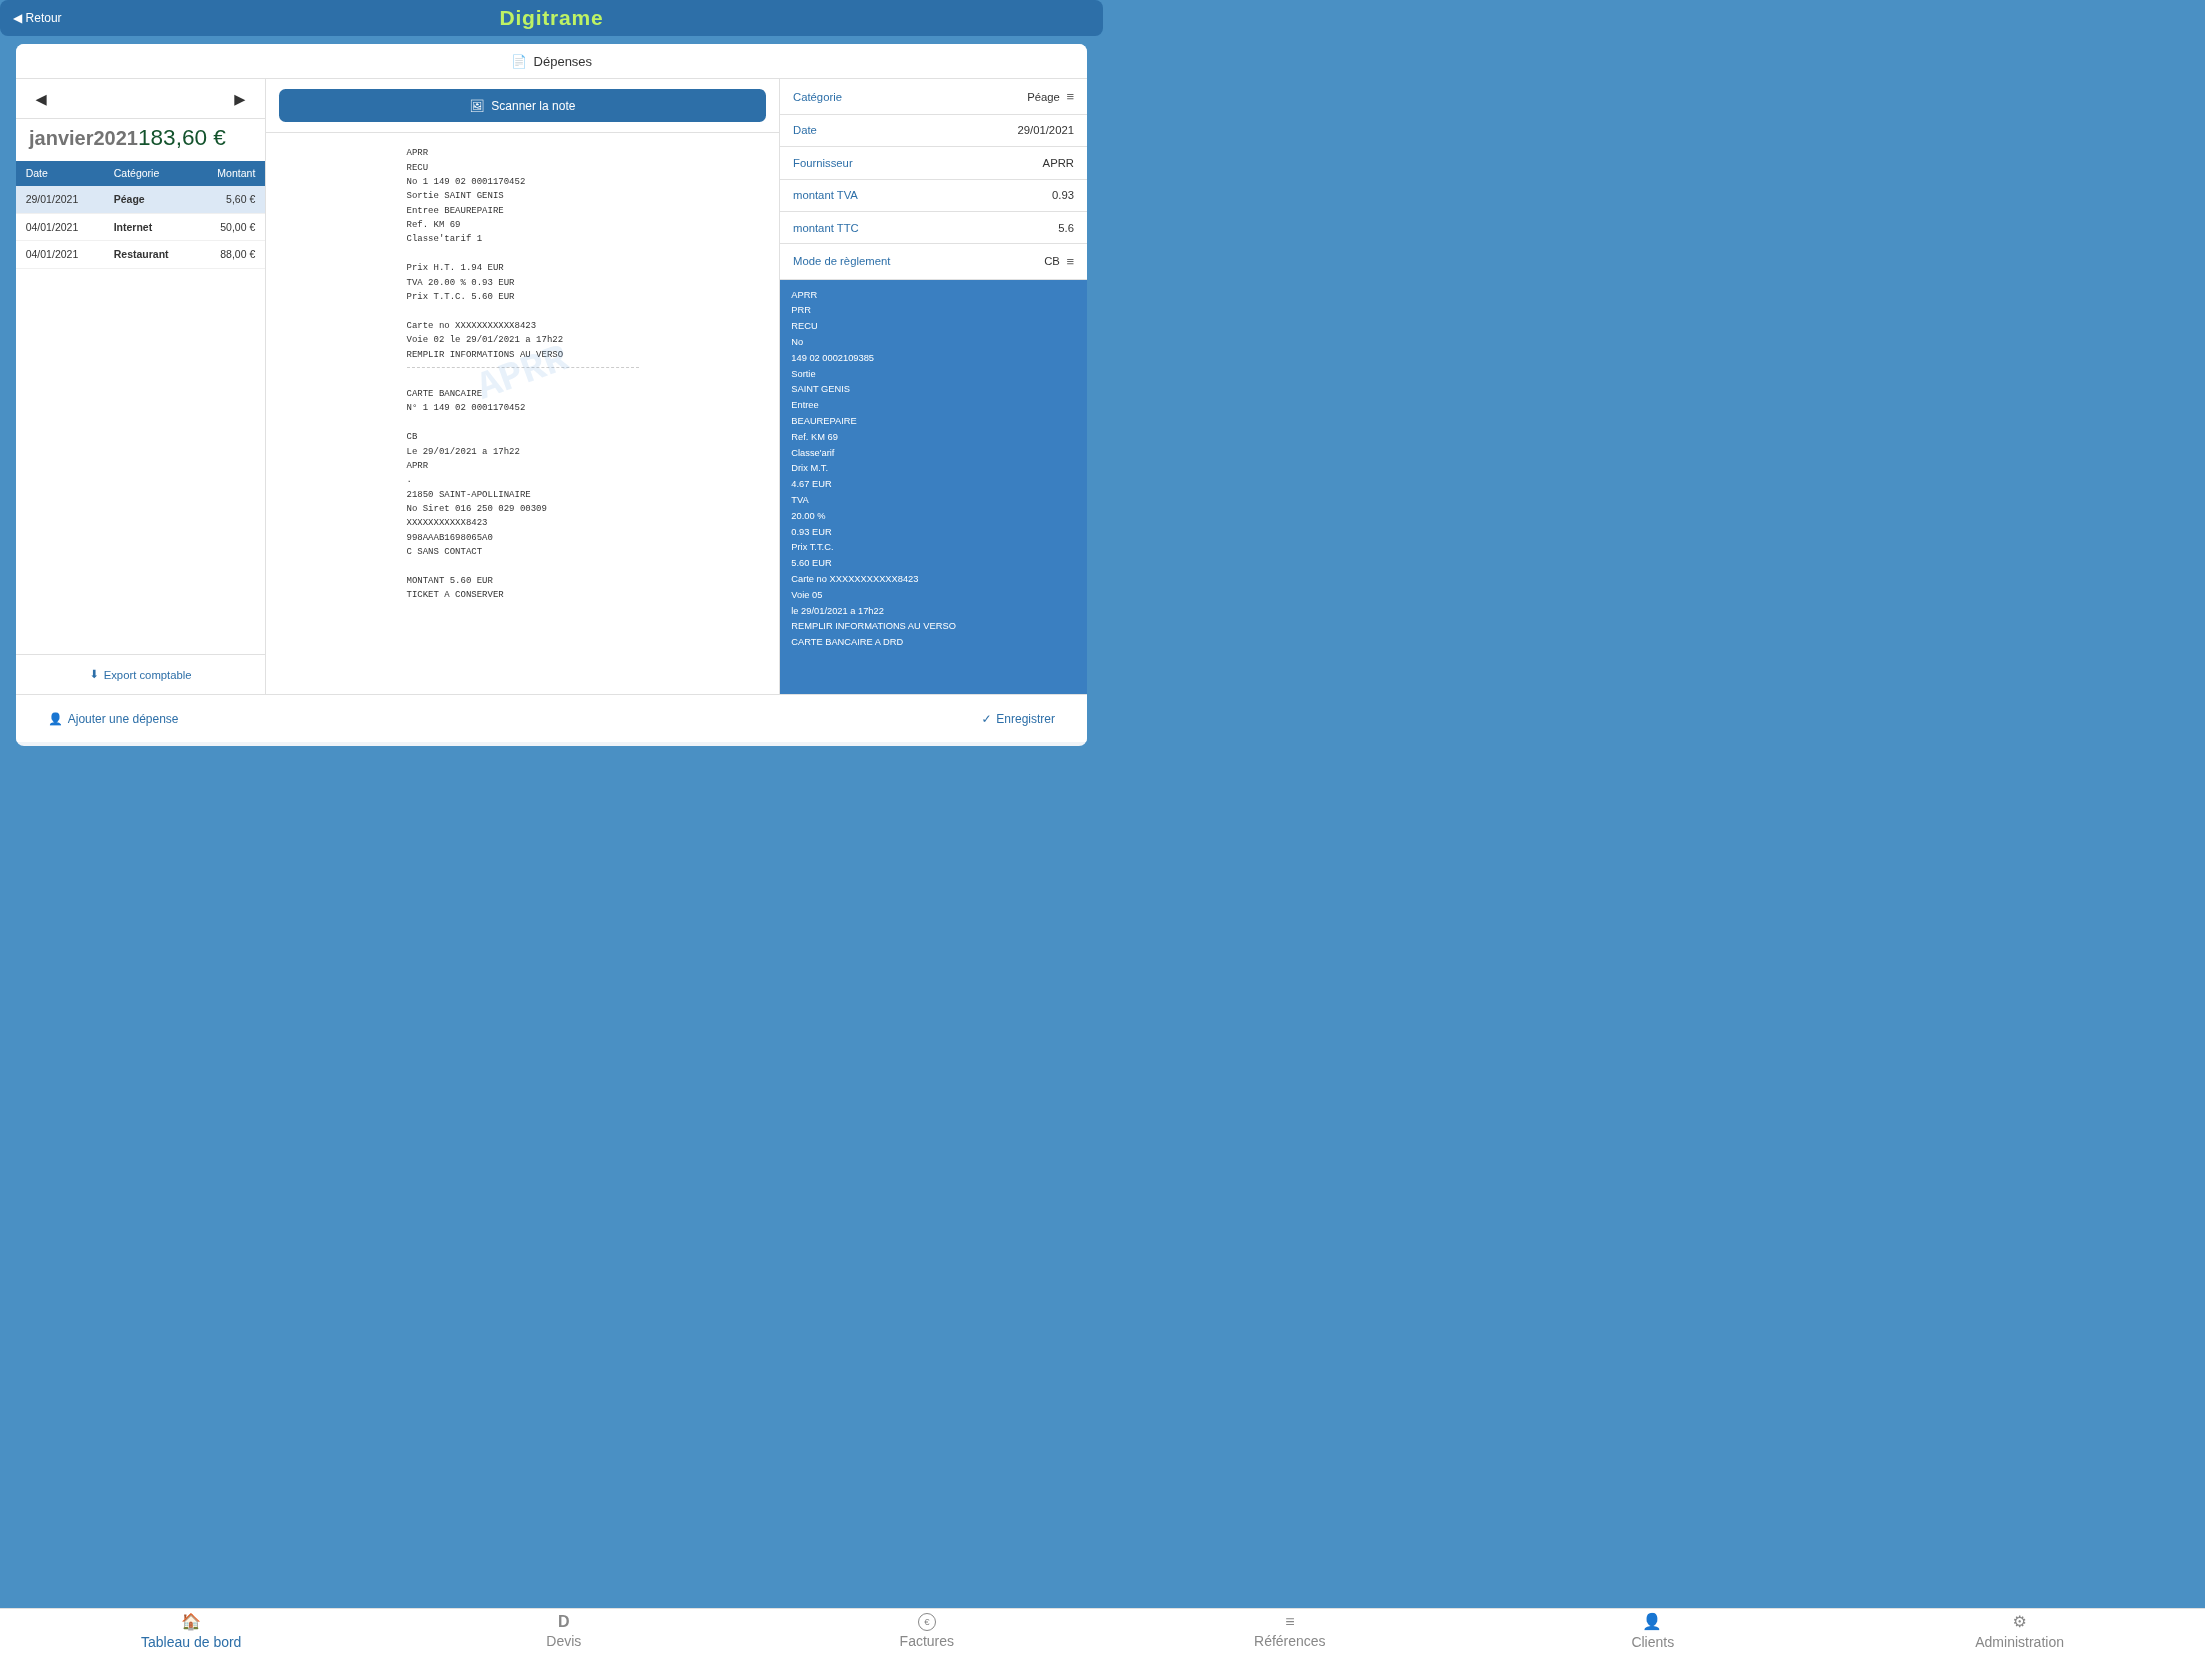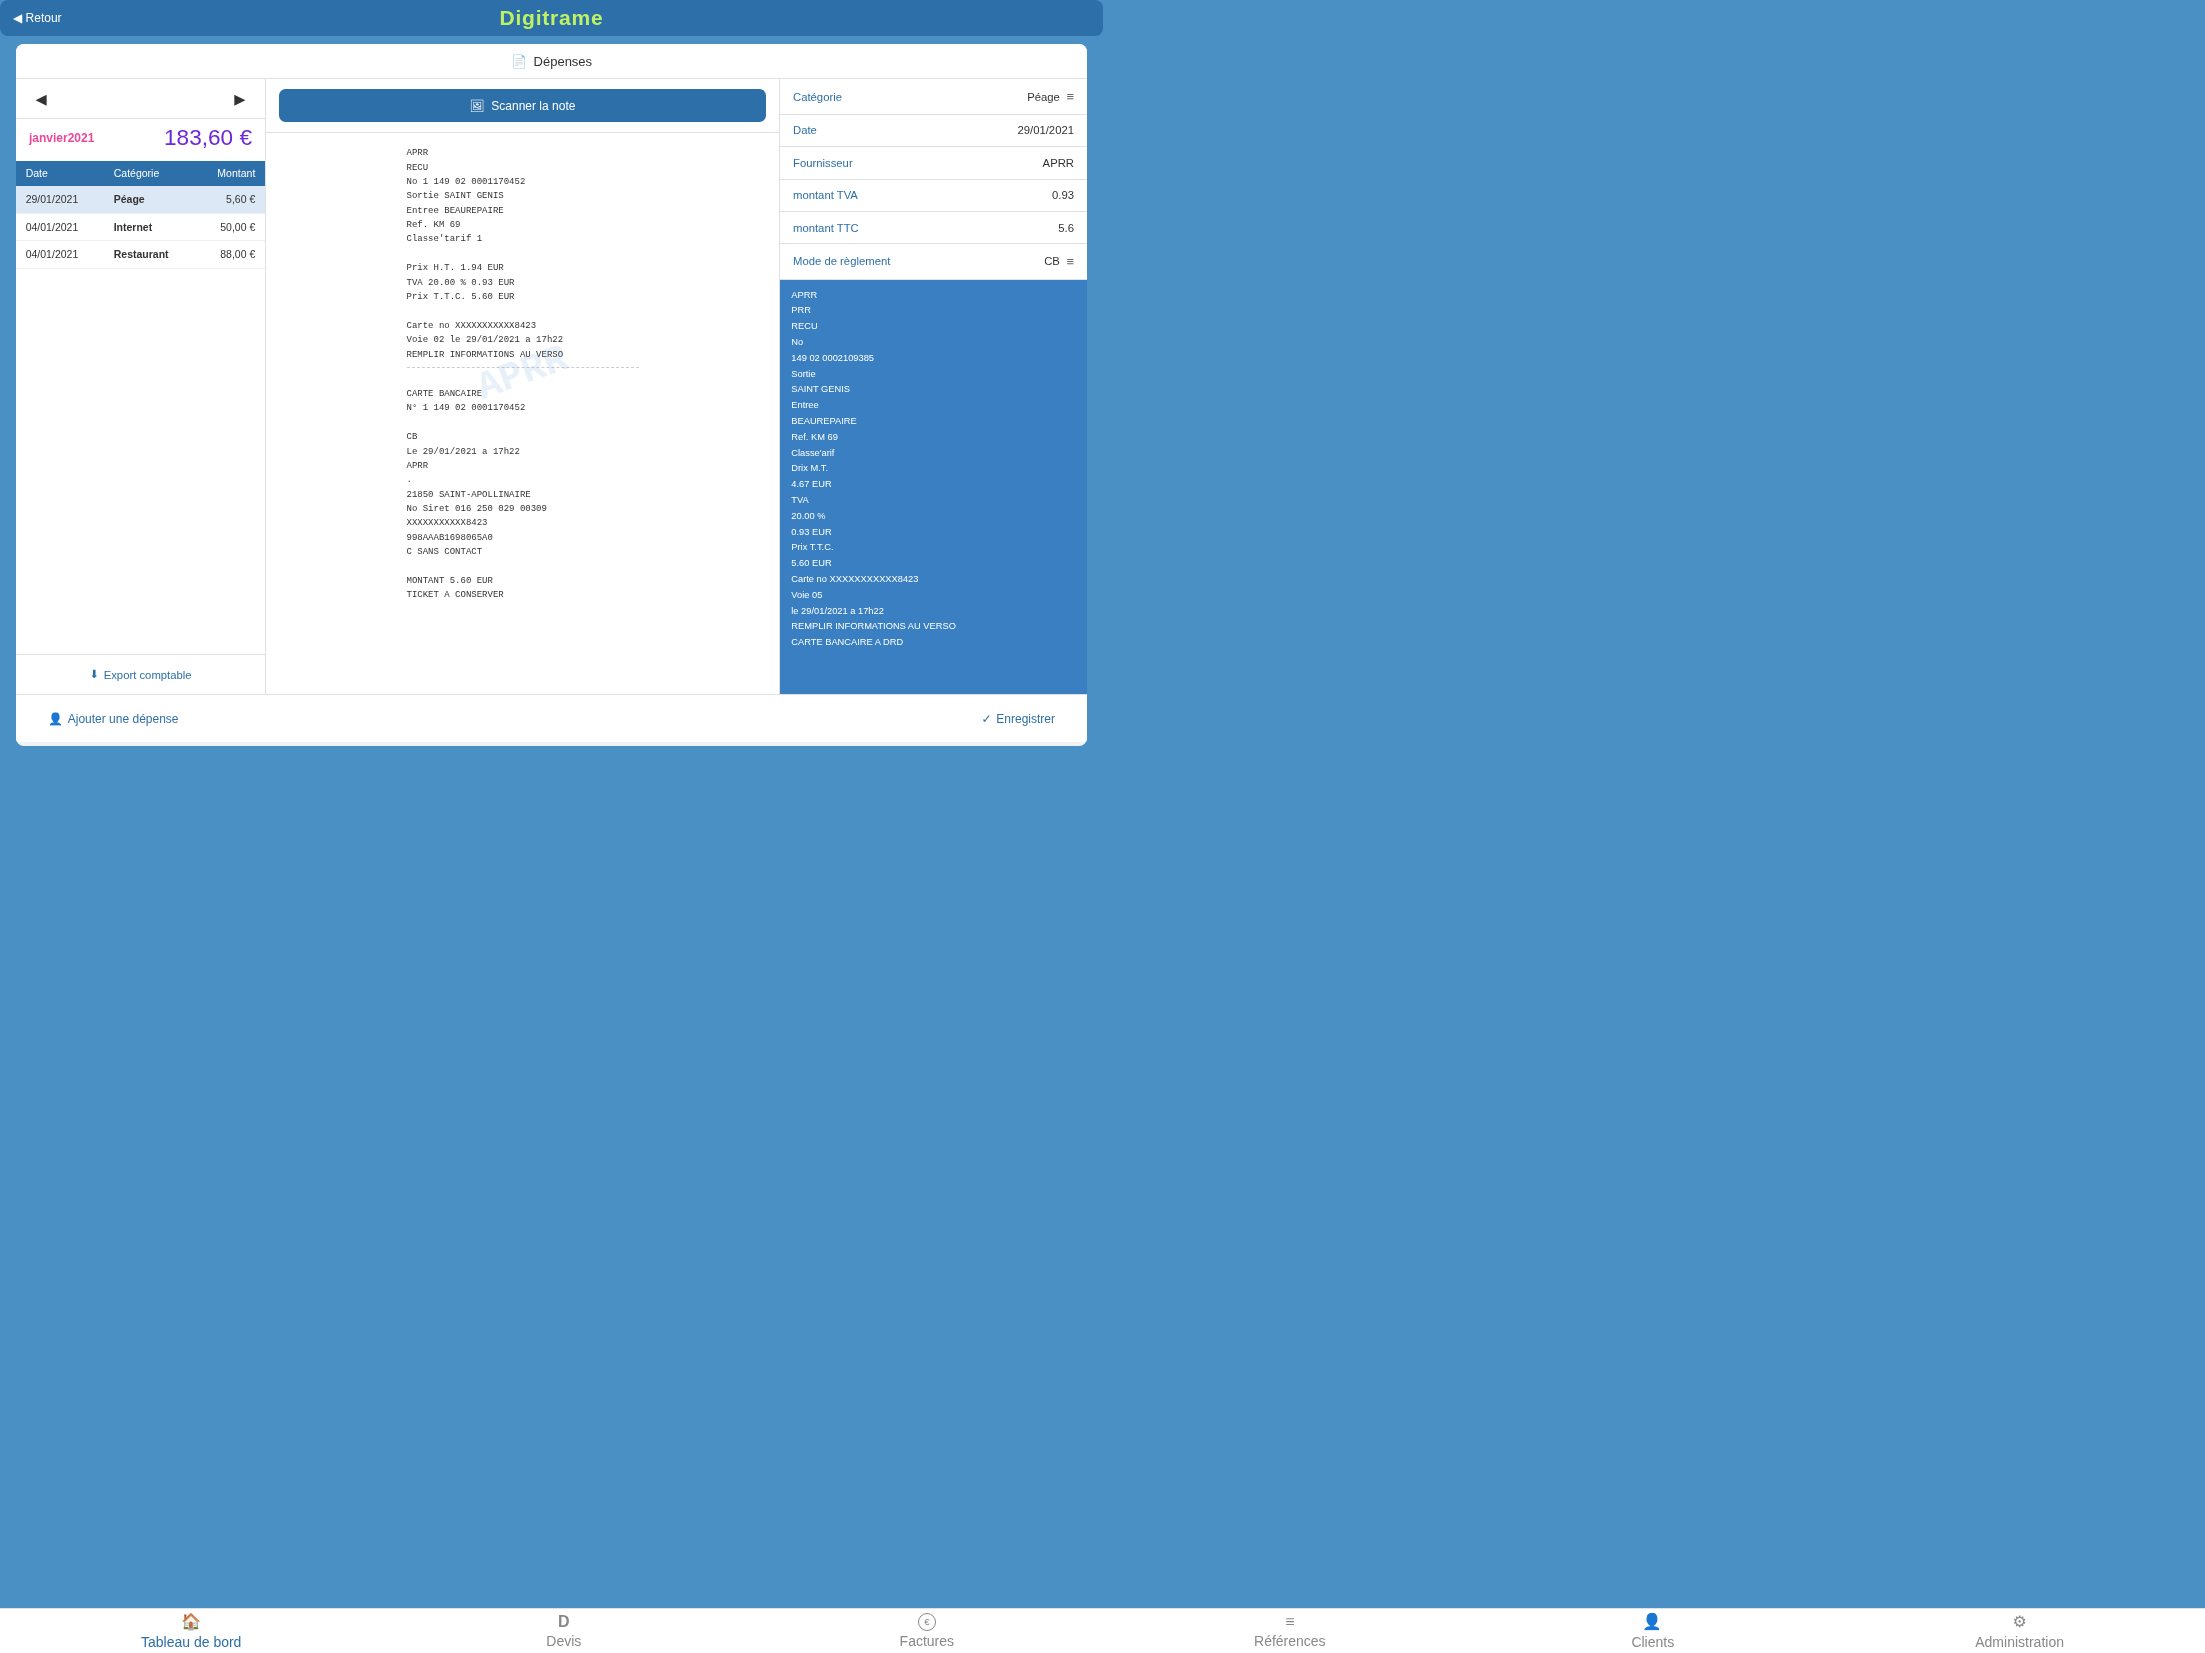--- a/index.html
+++ b/index.html
@@ -84,29 +84,29 @@
       padding: 8px 13px;
       border-bottom: 0.8px solid #e0e0e0;
     }
     .nav-arrow {
       font-size: 14.5px;
       color: #333;
       cursor: pointer;
       padding: 3.2px 6.5px;
     }
     .month-name {
-      color: #ec4899;
-      font-size: 12px;
+      color: #737373;
+      font-size: 20px;
       font-weight: 600;
     }
     .month-total {
       font-size: 22.6px;
       font-weight: 300;
-      color: #6d28d9;
-      text-align: right;
+      color: #14532d;
+      text-align: left;
       flex: 1;
     }
     .month-header {
       display: flex;
       align-items: center;
       justify-content: space-between;
       padding: 6.5px 13px 9.7px;
     }
 
     

